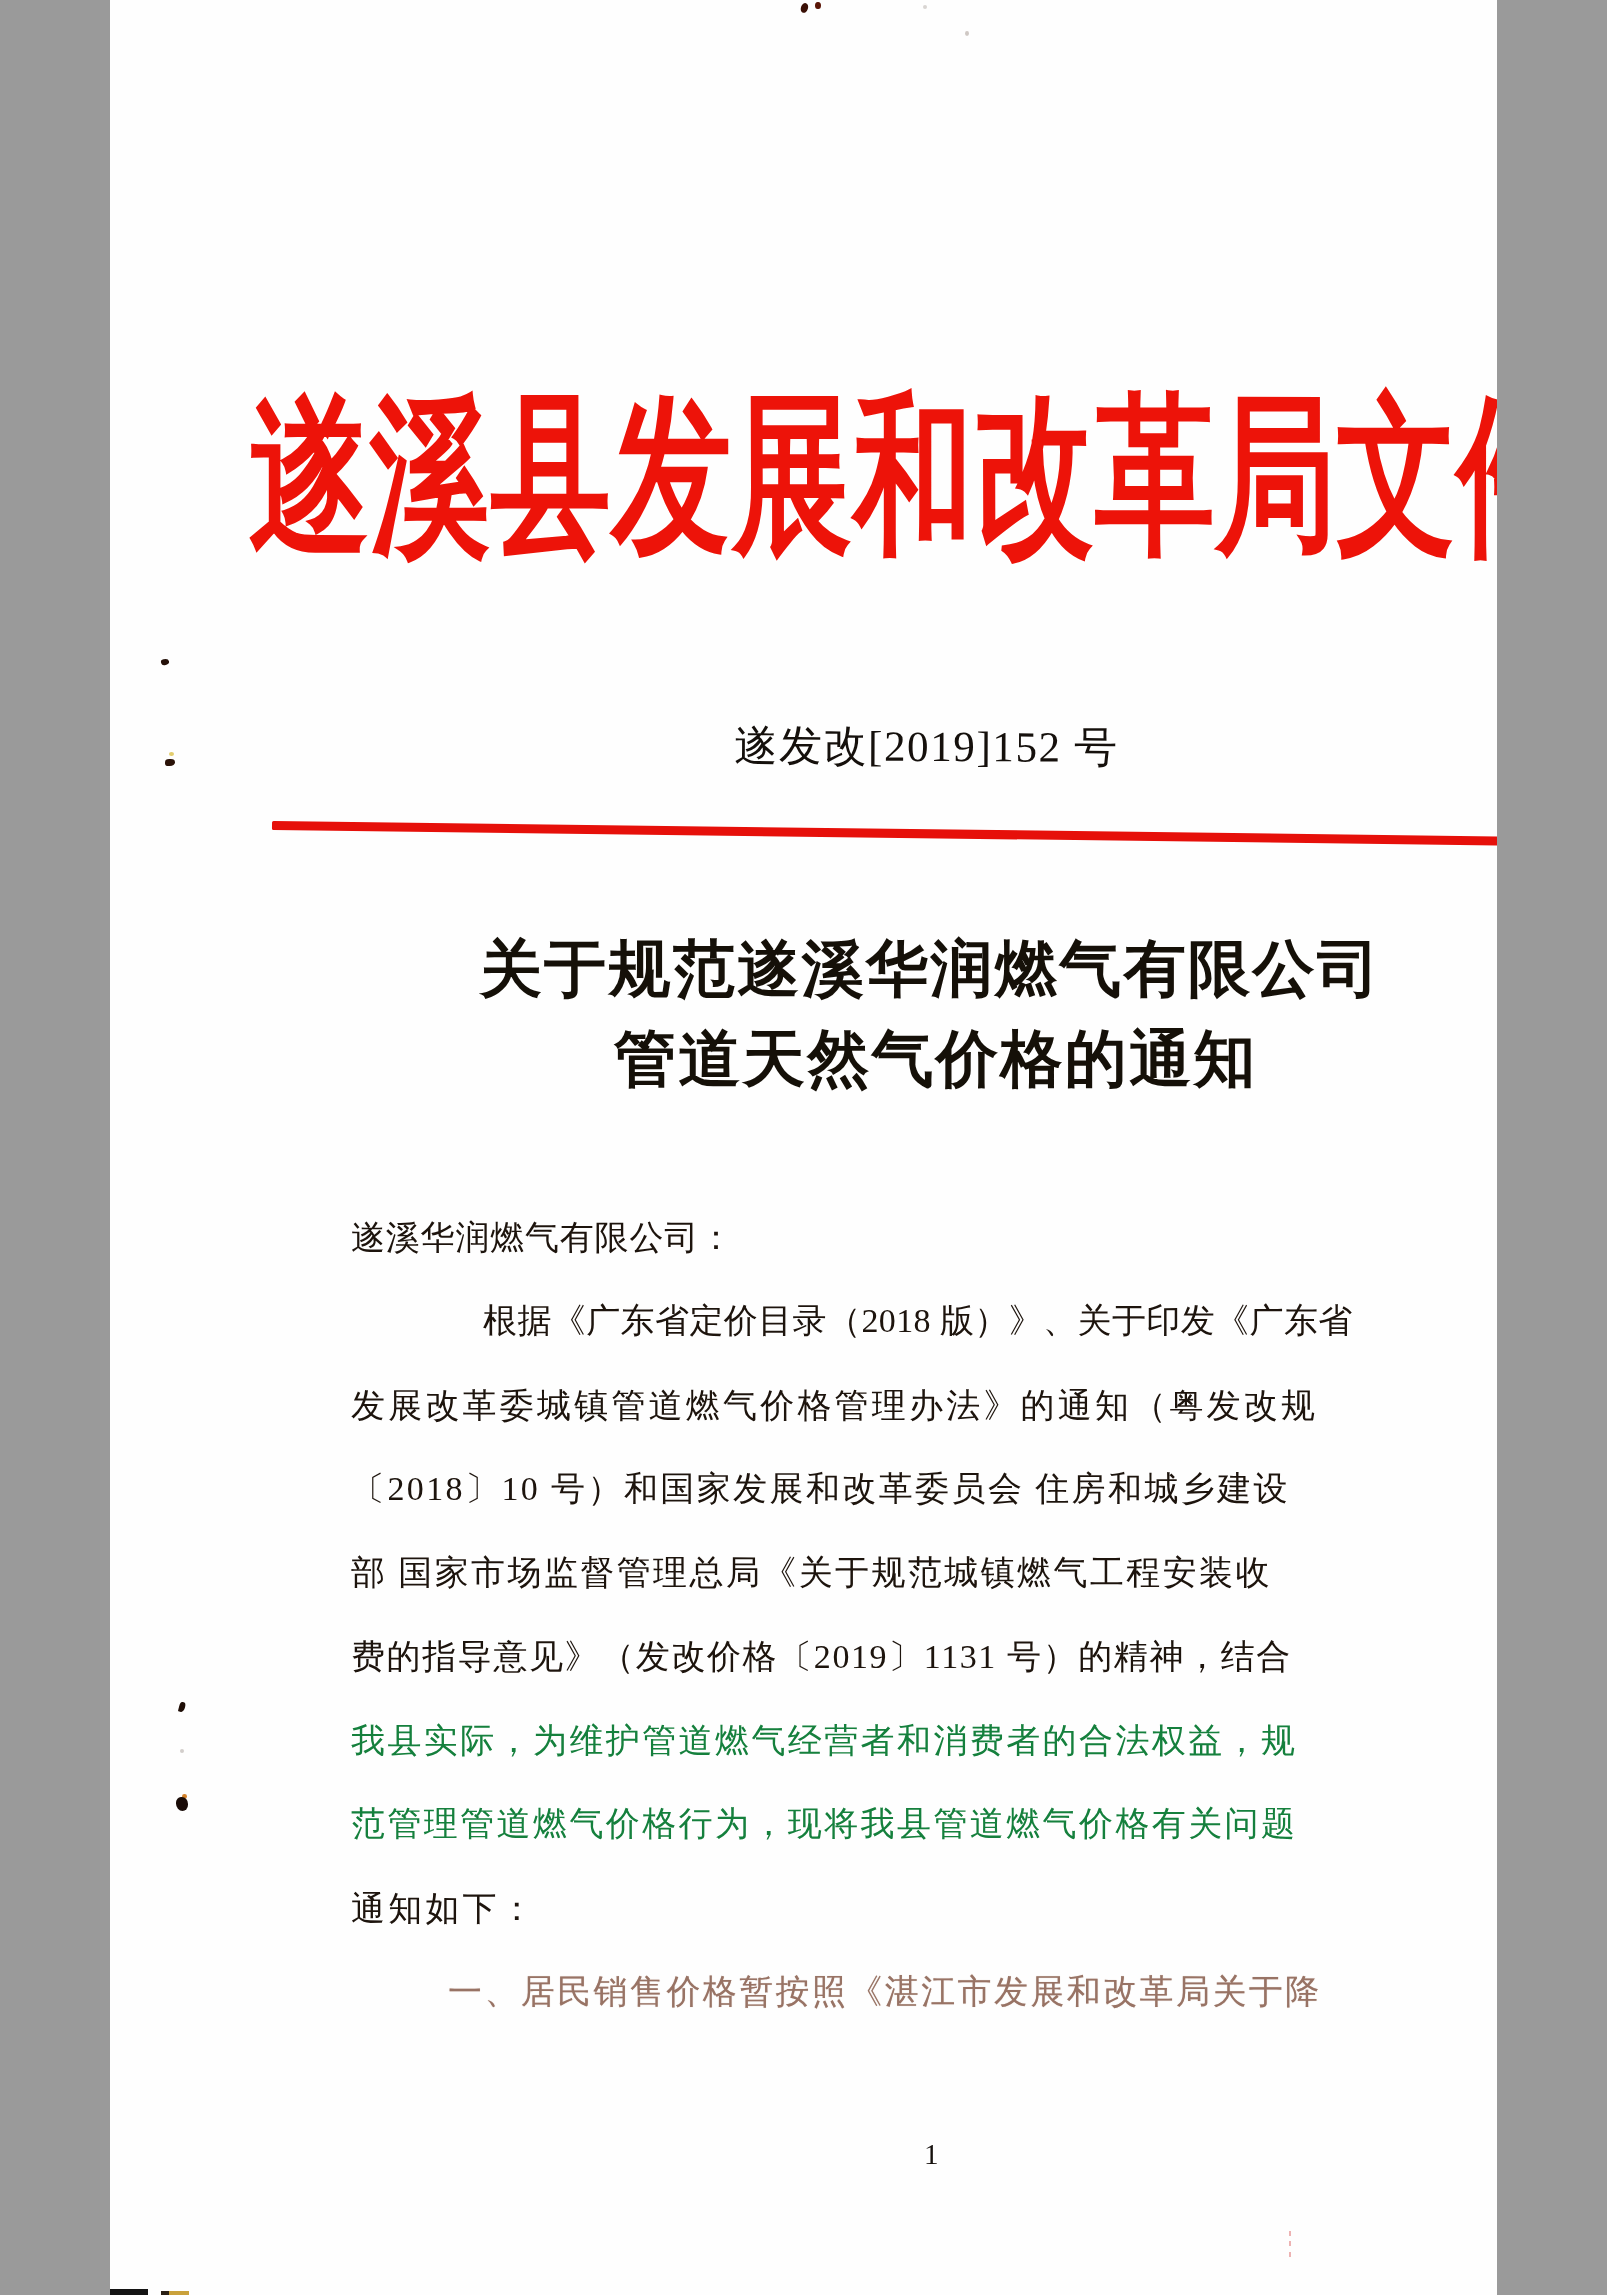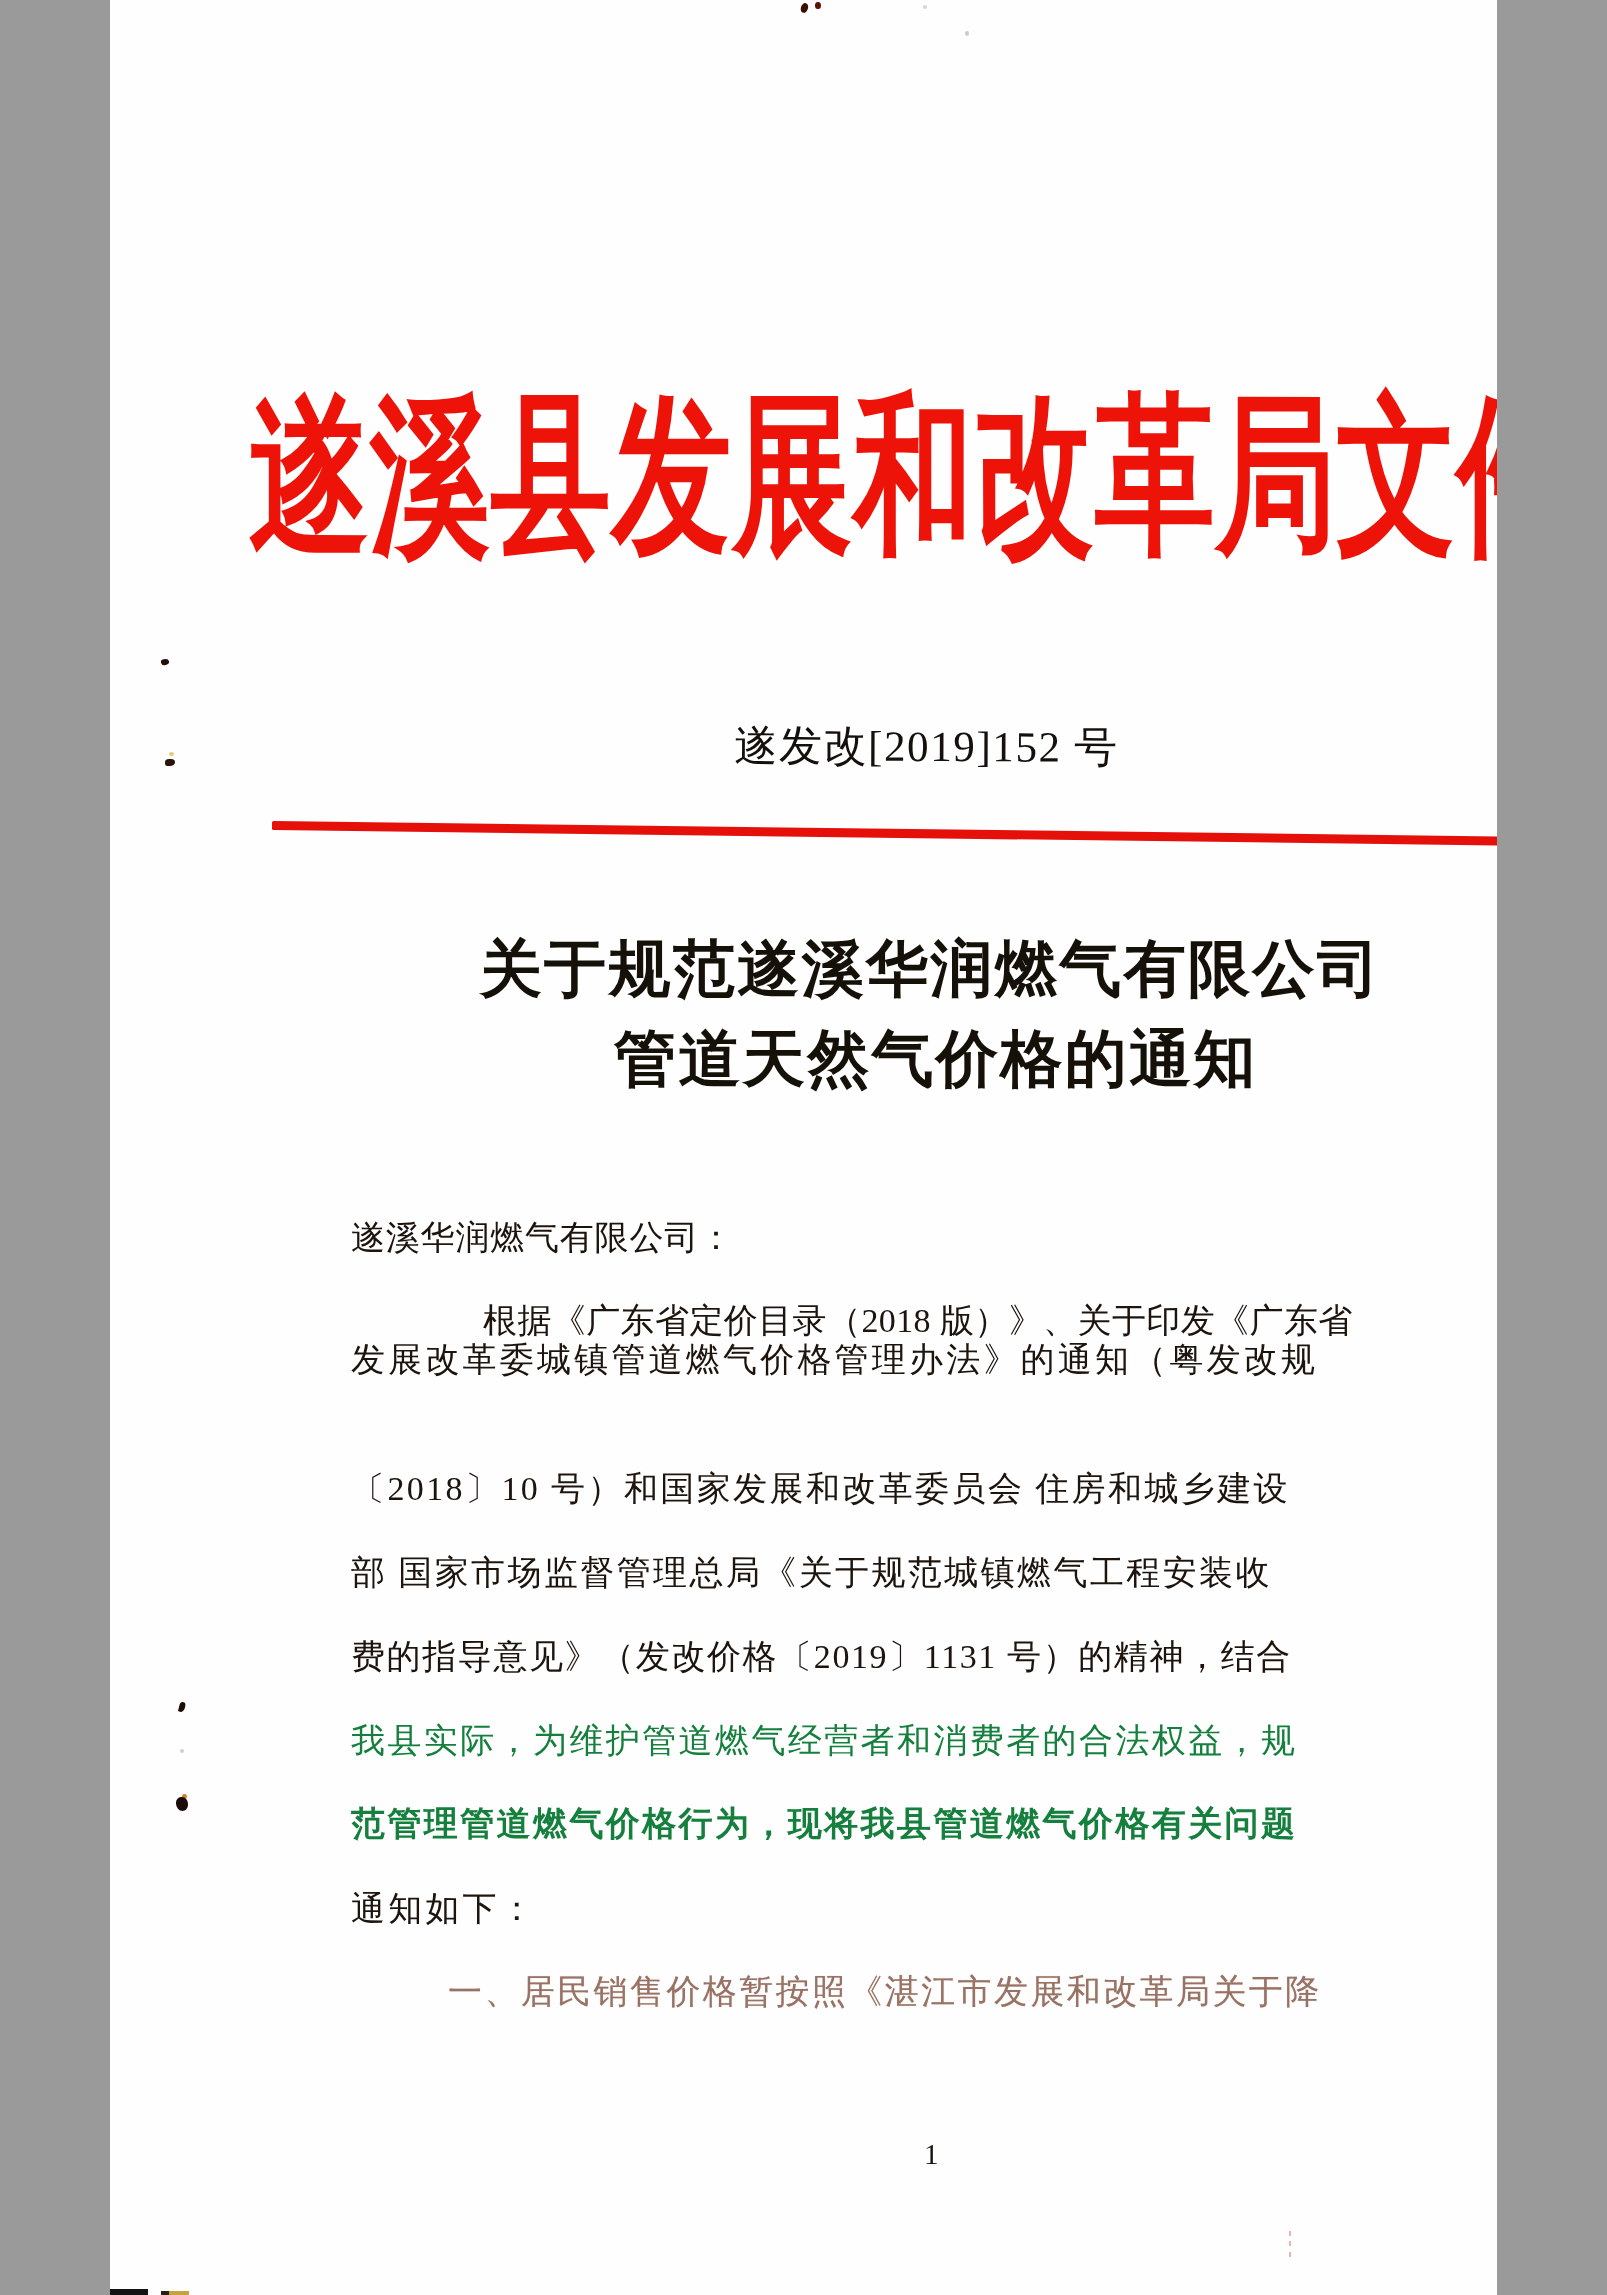--- a/index.html
+++ b/index.html
@@ -130,25 +130,25 @@
 
   <div class="abs doc-number">遂发改[2019]152 号</div>
 
   <div class="abs red-rule"></div>
 
   <div class="abs doc-title title-1">关于规范遂溪华润燃气有限公司</div>
   <div class="abs doc-title title-2">管道天然气价格的通知</div>
 
   <div class="abs bline ls0" style="top:1210px;">遂溪华润燃气有限公司：</div>
   <div class="abs bline indent ls05" style="top:1293px;">根据《广东省定价目录（2018 版）》、关于印发《广东省</div>
-  <div class="abs bline" style="top:1332px;">发展改革委城镇管道燃气价格管理办法》的通知（粤发改规</div>
+  <div class="abs bline" style="top:1378px;">发展改革委城镇管道燃气价格管理办法》的通知（粤发改规</div>
   <div class="abs bline ls3" style="top:1461px;">〔2018〕10 号）和国家发展和改革委员会 住房和城乡建设</div>
   <div class="abs bline ls3" style="top:1545px;">部 国家市场监督管理总局《关于规范城镇燃气工程安装收</div>
   <div class="abs bline ls2" style="top:1629px;">费的指导意见》（发改价格〔2019〕1131 号）的精神，结合</div>
   <div class="abs bline tone-mid ls3" style="top:1713px;">我县实际，为维护管道燃气经营者和消费者的合法权益，规</div>
-  <div class="abs bline tone-mid ls3" style="top:1796px;font-weight:bold;">范管理管道燃气价格行为，现将我县管道燃气价格有关问题</div>
+  <div class="abs bline tone-mid ls3" style="top:1796px;">范管理管道燃气价格行为，现将我县管道燃气价格有关问题</div>
   <div class="abs bline" style="top:1881px;">通知如下：</div>
   <div class="abs bline indent tone-faded ls3" style="top:1964px;">一、居民销售价格暂按照《湛江市发展和改革局关于降</div>
 
   <div class="abs page-number">1</div>
 
 </div>
 
 
 </body></html>

